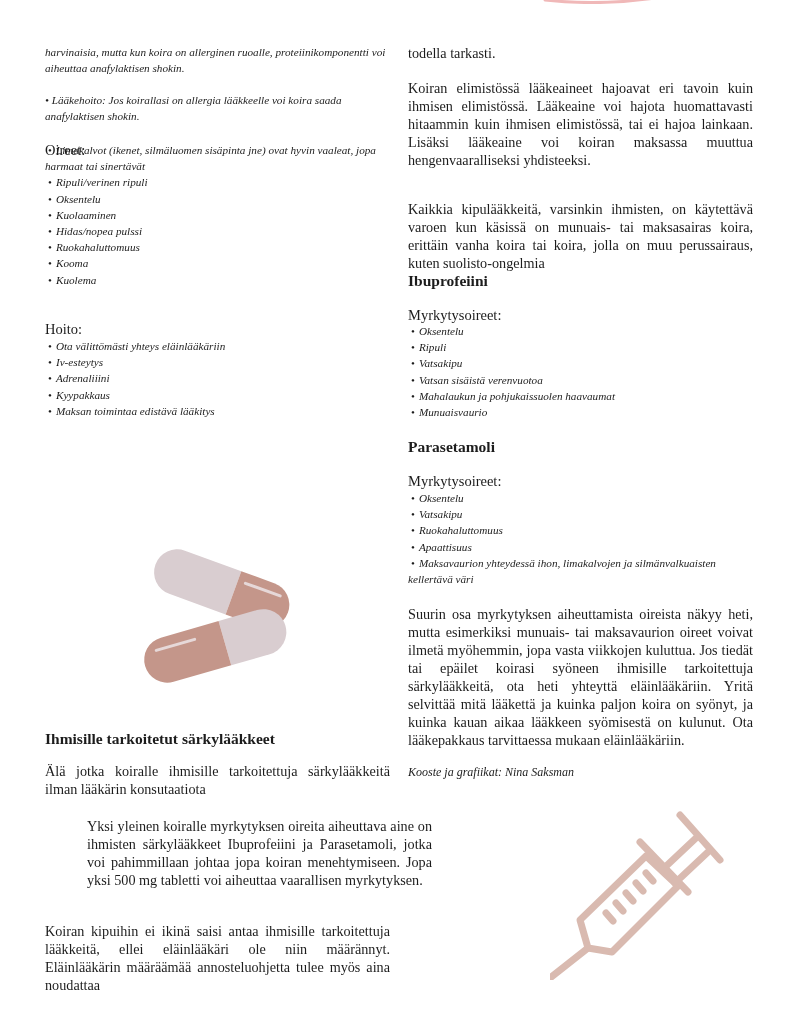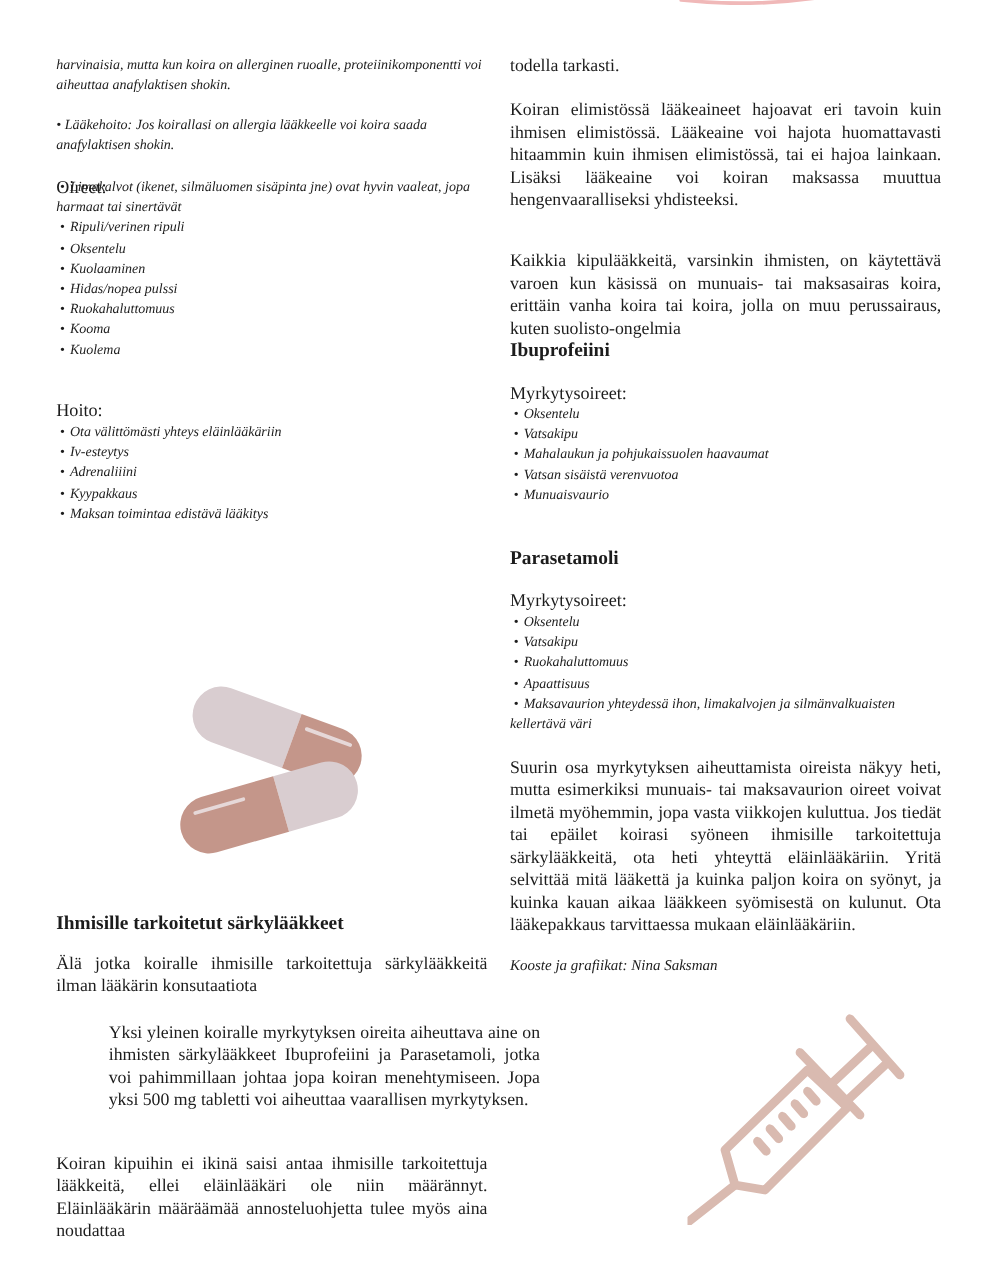--- a/index.html
+++ b/index.html
@@ -72,23 +72,24 @@
 
 <div class="col col-right">
   <p class="body-txt abs" style="top:44px;width:345px;">todella tarkasti.</p>
   <p class="body-txt abs" style="top:79px;width:345px;">Koiran elimistössä lääkeaineet hajoavat eri tavoin kuin ihmisen elimistössä. Lääkeaine voi hajota huomattavasti hitaammin kuin ihmisen elimistössä, tai ei hajoa lainkaan. Lisäksi lääkeaine voi koiran maksassa muuttua hengenvaaralliseksi yhdisteeksi.</p>
   <p class="body-txt abs" style="top:200px;width:345px;">Kaikkia kipulääkkeitä, varsinkin ihmisten, on käytettävä varoen kun käsissä on munuais- tai maksasairas koira, erittäin vanha koira tai koira, jolla on muu perussairaus, kuten suolisto-ongelmia</p>
 
   <p class="h abs" style="top:272px;">Ibuprofeiini</p>
   <p class="sub abs" style="top:307px;">Myrkytysoireet:</p>
   <ul class="it-list abs" style="top:323px;width:345px;">
     <li>Oksentelu</li>
+    <li>Ripuli</li>
     <li>Vatsakipu</li>
+    <li>Vatsan sisäistä verenvuotoa</li>
     <li>Mahalaukun ja pohjukaissuolen haavaumat</li>
-    <li>Vatsan sisäistä verenvuotoa</li>
     <li>Munuaisvaurio</li>
   </ul>
 
   <p class="h abs" style="top:438px;">Parasetamoli</p>
   <p class="sub abs" style="top:473px;">Myrkytysoireet:</p>
   <ul class="it-list abs" style="top:490px;width:345px;">
     <li>Oksentelu</li>
     <li>Vatsakipu</li>
     <li>Ruokahaluttomuus</li>
     <li>Apaattisuus</li>

